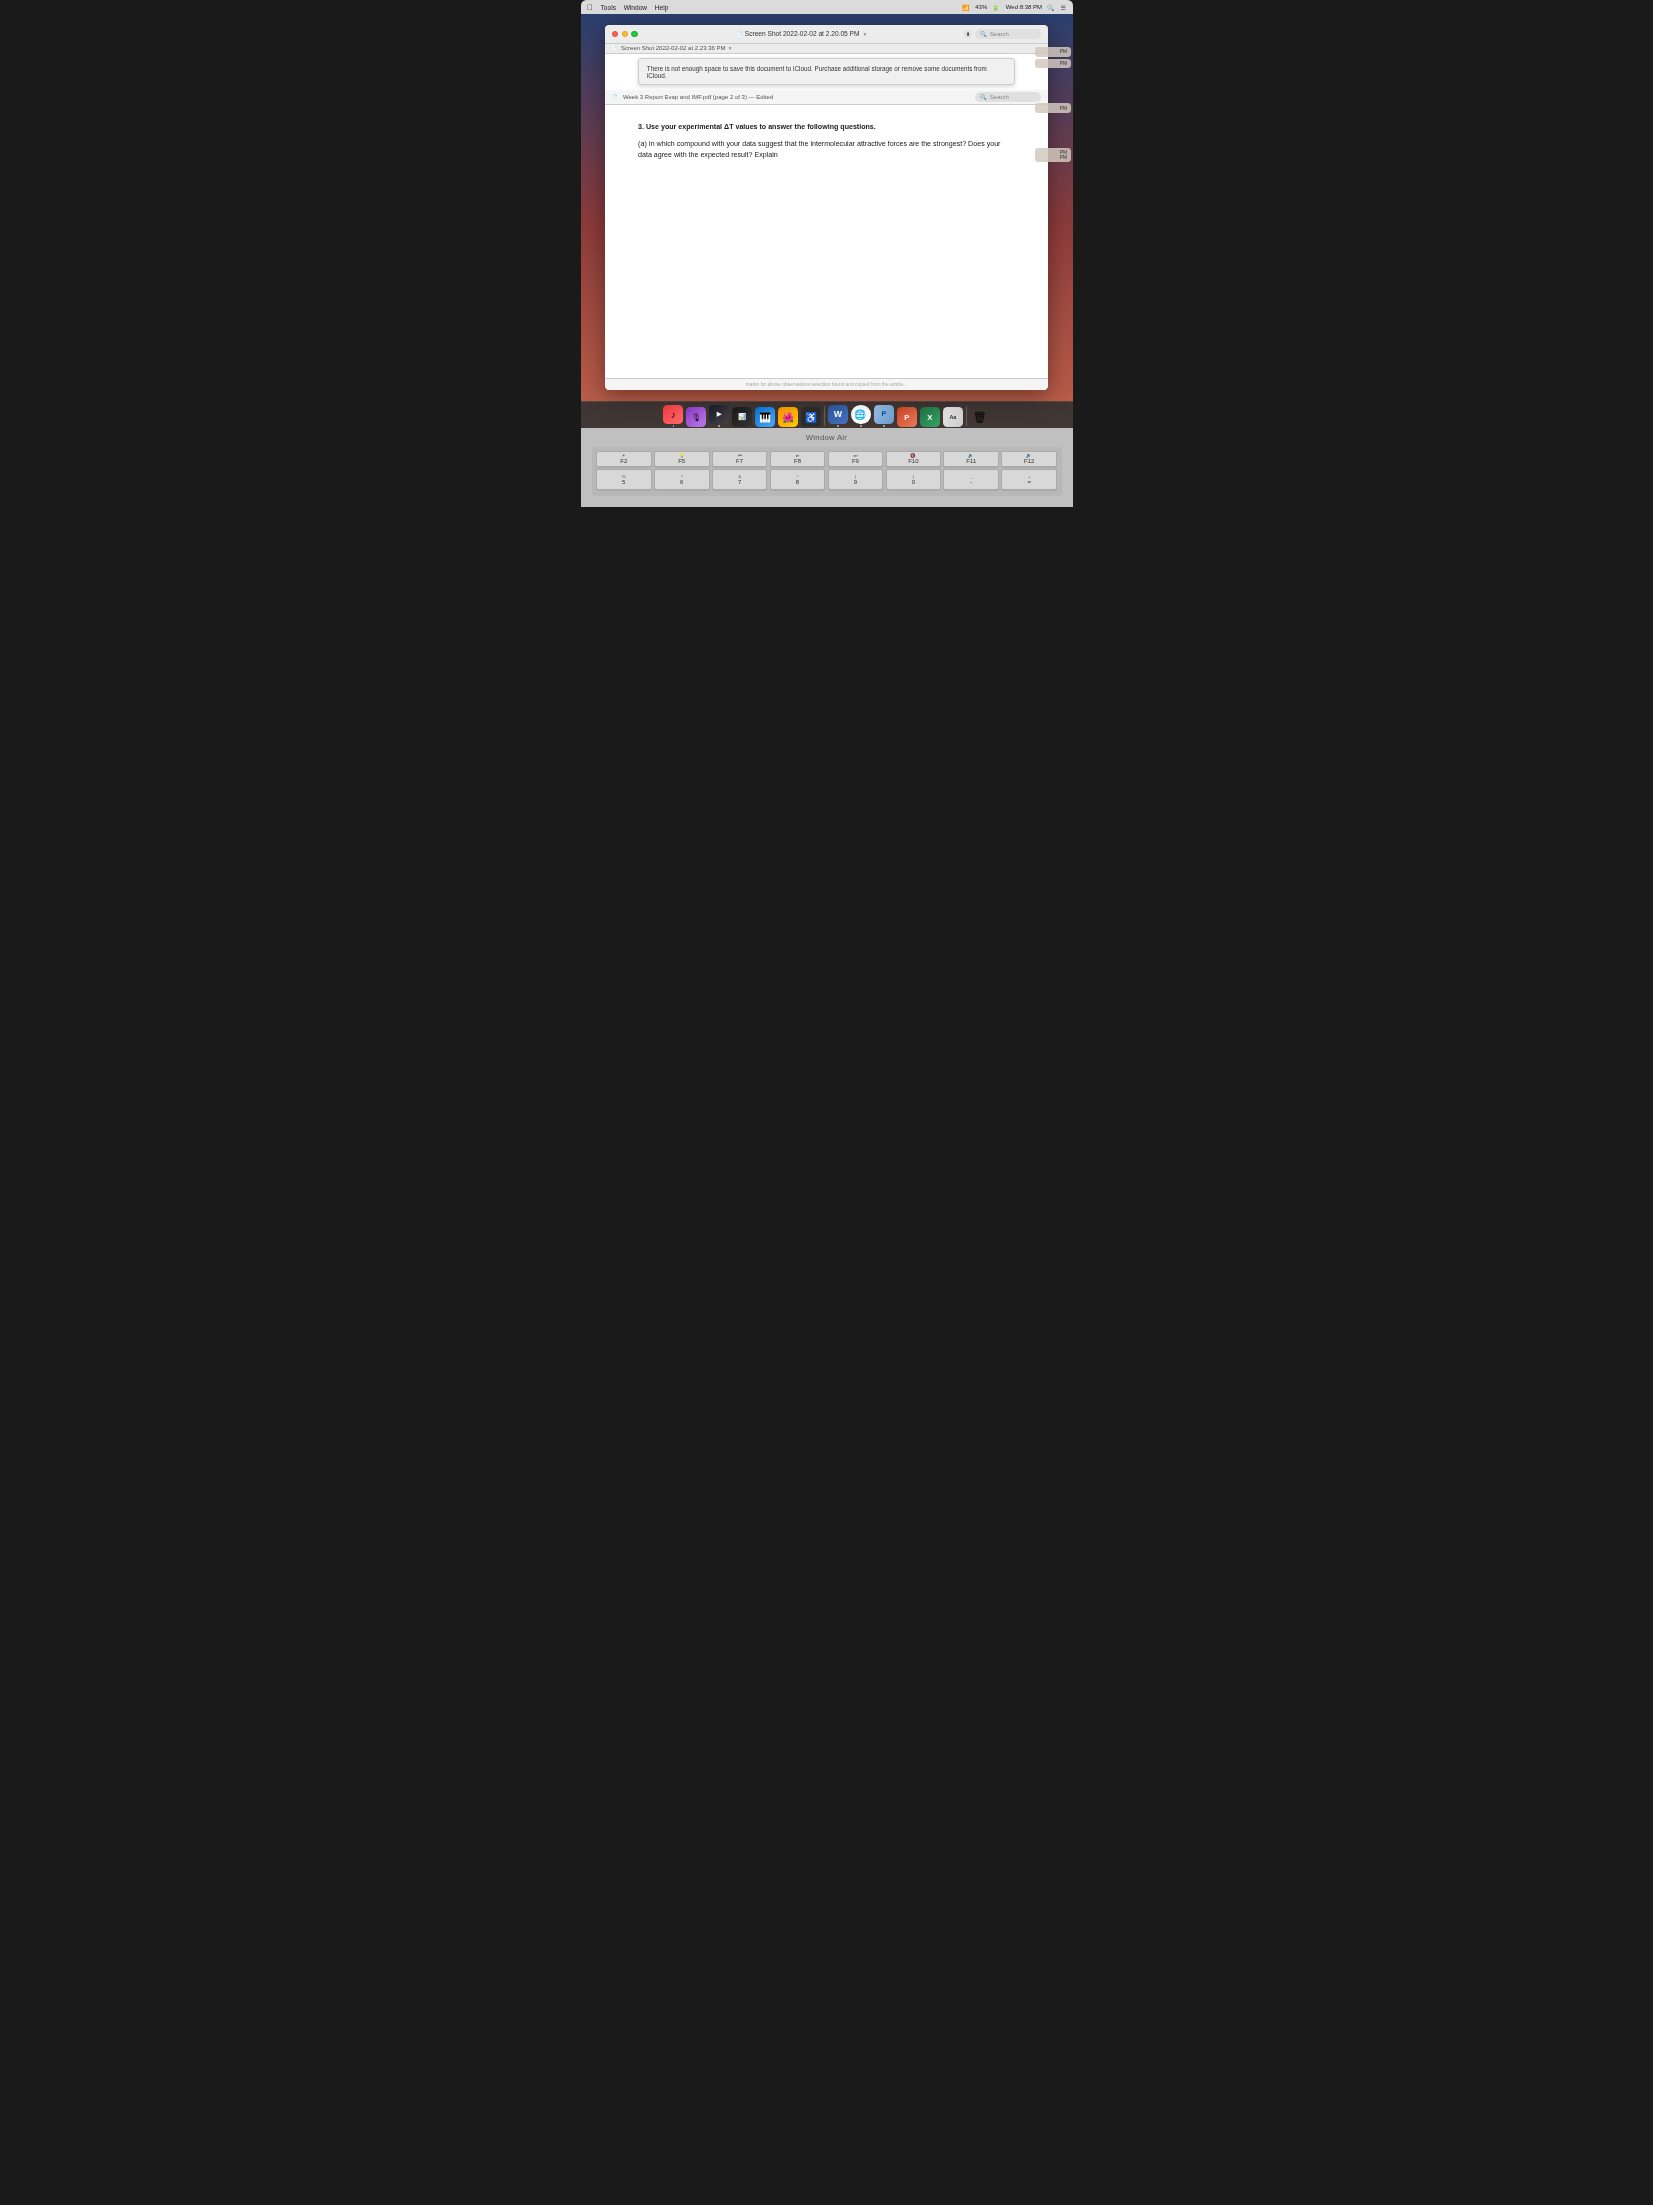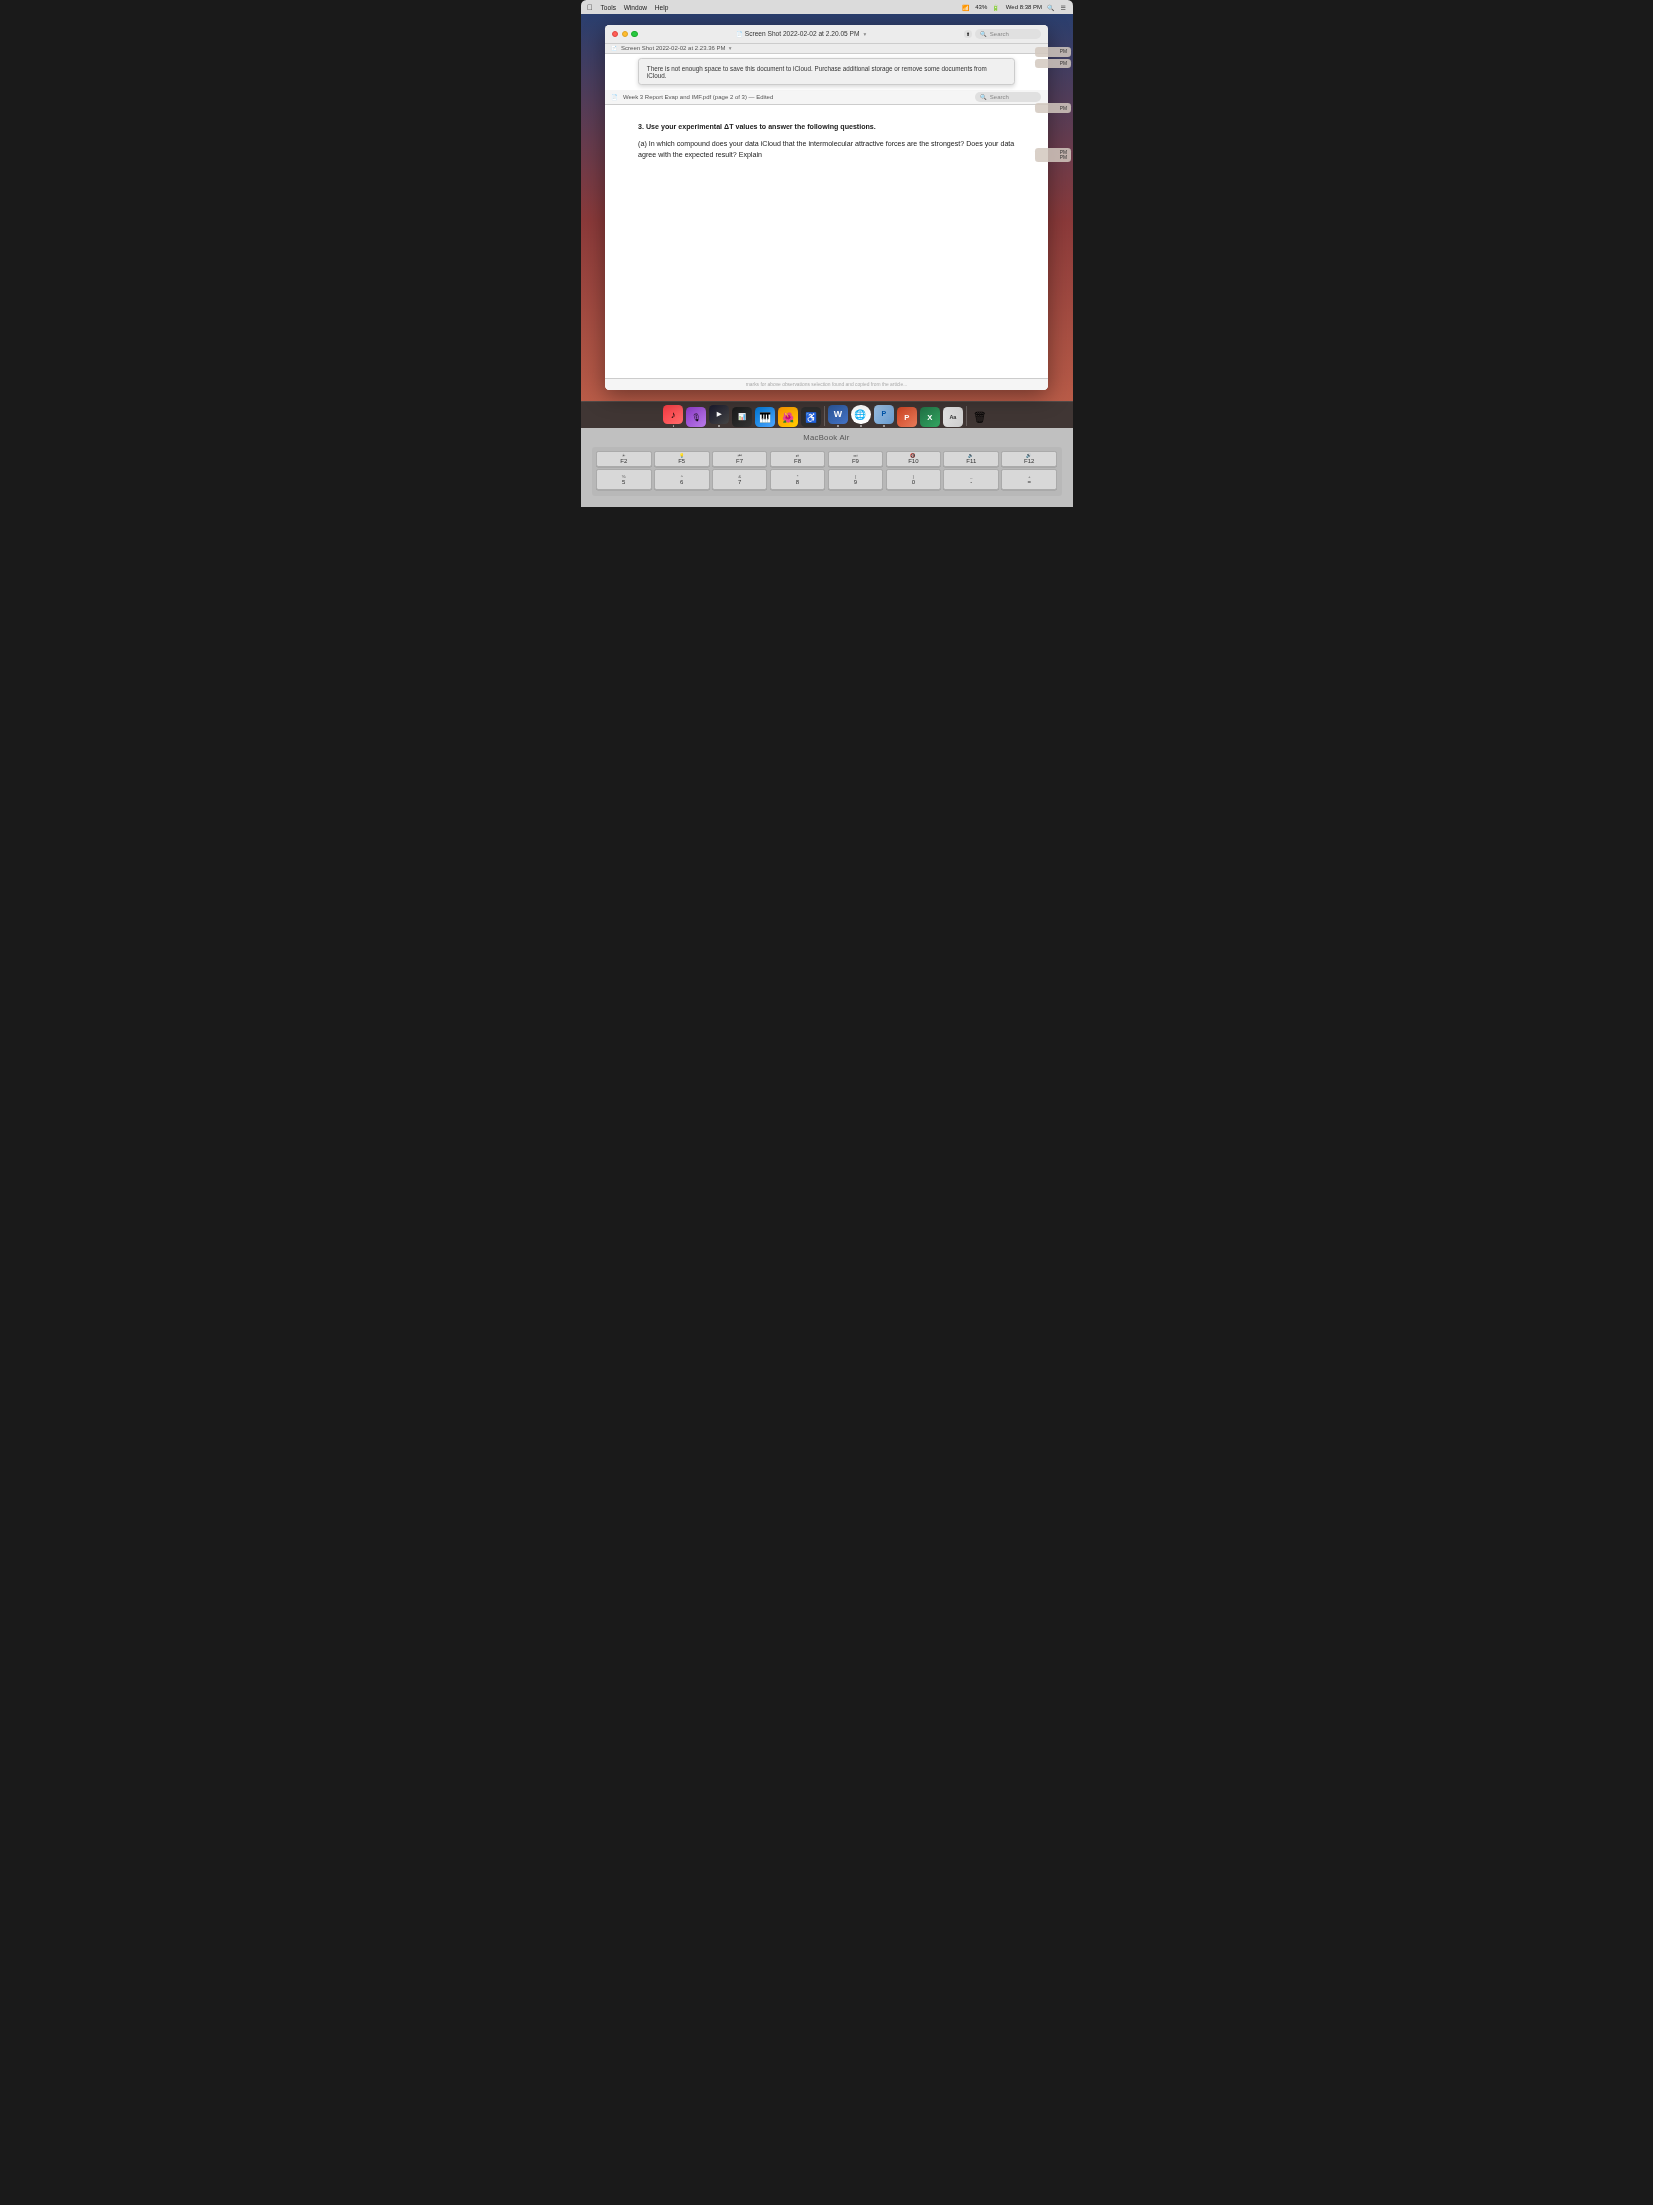--- a/index.html
+++ b/index.html
@@ -370,21 +370,21 @@
           <span>Search</span>
         </div>
       </div>
 
       <div class="doc-content">
 
         <div class="doc-question">
           <div class="doc-question-header">3.  Use your experimental ΔT values to answer the following questions.</div>
 
           <div class="doc-sub-question">
-            <p>(a) In which compound does your data iCloud that the intermolecular attractive forces are the strongest? Does your data agree with the expected result?  Explain</p>
+            <p>(a) In which compound with your data suggest that the intermolecular attractive forces are the strongest? Does your data agree with the expected result?  Explain</p>
             <div class="answer-space"></div>
           </div>
 
         </div>
 
       </div>
 
       <div class="bottom-toolbar">
         <span style="font-size:4.9px;color:#aaa">marks for above observations selection found and copied from the article...</span>
       </div>
@@ -440,21 +440,21 @@
       <div style="width:0.5px;height:19.7px;background:rgba(255,255,255,0.2);align-self:center;"></div>
       <div class="dock-item">
         <div class="dock-icon" style="background:transparent;font-size:11px;">🗑</div>
       </div>
     </div>
 
   </div>
 </div>
 
 <div class="macbook-body" style="width:100%;max-width:492px;">
-  <div class="macbook-label">MacBook Air</div>
+  <div class="macbook-label">Window Air</div>
   <div class="keyboard">
 
     <div class="key-row key-fn-row">
       <div class="key">
           <span class="key-top">☀</span>
           <span class="key-bottom">F2</span>
         </div>
       <div class="key">
           <span class="key-top">💡</span>
           <span class="key-bottom">F5</span>

